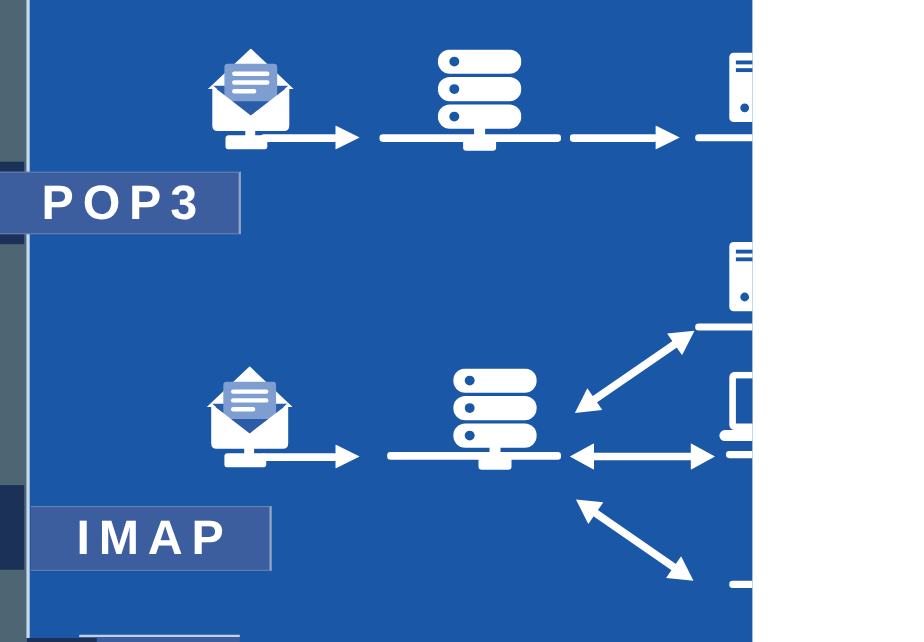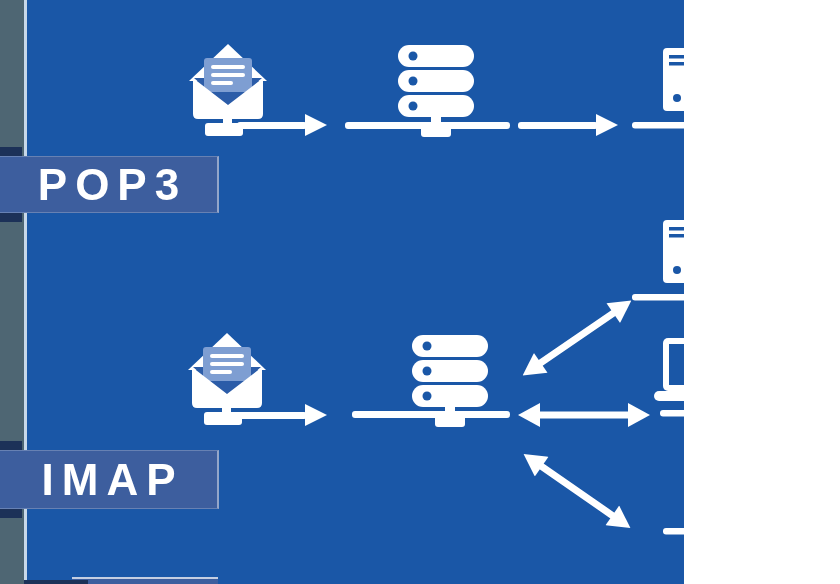--- a/index.html
+++ b/index.html
@@ -14,21 +14,21 @@
   .side-strip{left:0;top:0;width:24px;height:584px;background:var(--side-strip);z-index:1;}
   .divider{left:24px;top:0;width:3px;height:584px;background:var(--divider-line);opacity:.85;z-index:1;}
   .accent{left:0;width:22px;background:var(--banner-accent);z-index:2;}
   .accent.pop3{top:147px;height:75px;}
   .accent.imap{top:441px;height:77px;}
   .banner{left:0;width:219px;background:var(--banner-bg);z-index:3;
     display:flex;align-items:center;justify-content:center;
     border-top:1px solid rgba(255,255,255,.22);border-bottom:1px solid rgba(255,255,255,.22);
     border-right:2px solid rgba(255,255,255,.45);}
   .banner.pop3{top:156px;height:57px;}
-  .banner.imap{top:450px;height:59px;}
+  .banner.imap{top:460px;height:59px;margin-left:28px;}
   .banner .lbl{color:#fff;font-weight:bold;font-size:44px;letter-spacing:8px;margin-right:-8px;line-height:1;}
   .hline{height:6.5px;border-radius:3px;background:var(--icon-white);z-index:2;}
   .icon{z-index:2;}
   svg{display:block;}
   .rot{transform-origin:center center;}
   .bottom-light{left:72px;top:577px;width:146px;height:7px;background:var(--banner-bg);
     border-top:2px solid rgba(255,255,255,.7);z-index:2;}
   .bottom-dark{left:24px;top:580px;width:64px;height:4px;background:var(--banner-accent);z-index:3;}
 </style>
 </head>

